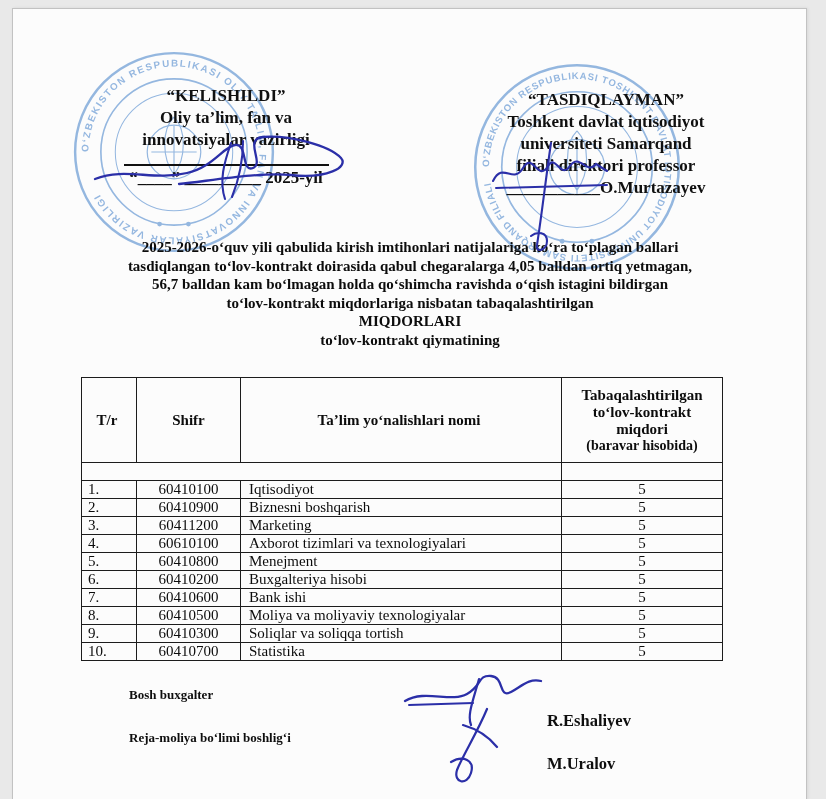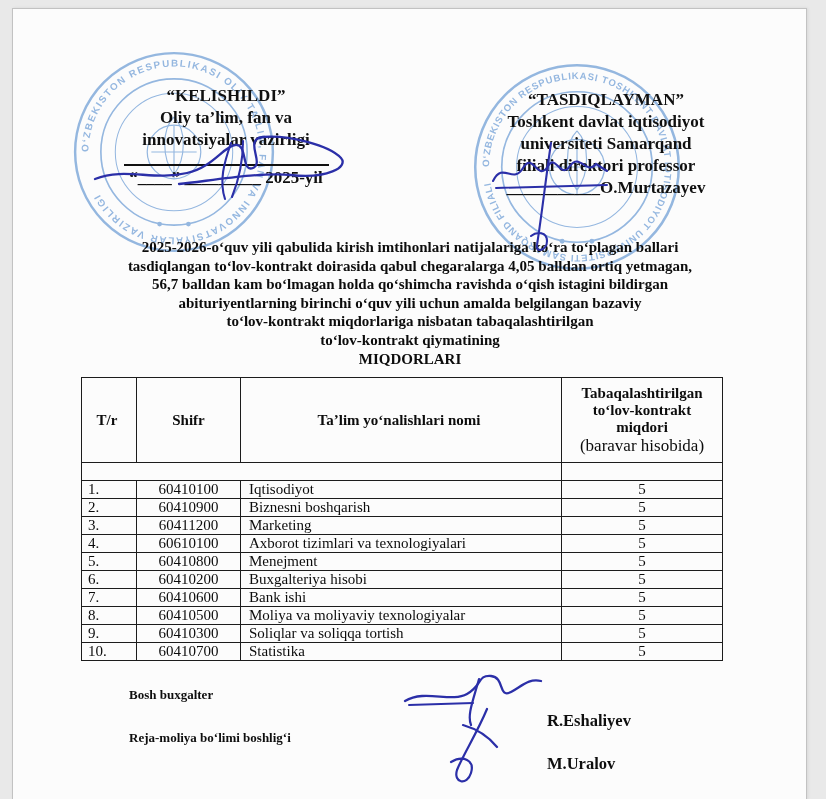--- a/index.html
+++ b/index.html
@@ -20,21 +20,21 @@
   .sig-left{left:78px;top:118px;width:264px;height:80px;}
   .sig-right{left:474px;top:126px;width:156px;height:122px;}
   .sig-bottom{left:388px;top:658px;width:156px;height:130px;}
   .intro{position:absolute;left:40px;top:229px;width:714px;text-align:center;
          font-weight:bold;font-size:15px;line-height:18.6px;color:#0c0c0c;z-index:3;}
   table.t{position:absolute;left:68px;top:368px;width:613px;border-collapse:collapse;
           z-index:3;color:#0c0c0c;table-layout:fixed;}
   .t th,.t td{border:1.8px solid #1c1c1c;}
   .t thead th{height:84px;vertical-align:middle;font-size:15px;font-weight:bold;padding:0 4px;}
   .hb{display:block;}
-  .hn{display:block;font-weight:normal;font-size:17px;}
+  .hn{display:block;font-weight:bold;font-size:14px;}
   .t tbody td{height:17px;font-size:15px;padding:0;vertical-align:middle;}
   .spacer-row td{height:13px;}
   .c-tr{width:50px;text-align:left;padding-left:6px !important;margin-left:16px;}
   .c-shifr{width:95px;text-align:center;}
   .c-nomi{width:316px;text-align:left;padding-left:8px !important;}
   .c-miqdor{width:152px;text-align:center;}
   .f-row{position:absolute;left:0;width:793px;z-index:3;}
   .f-row1{top:678px;}
   .f-row2{top:721px;}
   .f-label{position:absolute;left:116px;font-weight:bold;font-size:13px;color:#0e0e0e;white-space:nowrap;}
@@ -109,24 +109,23 @@
     <svg class="sig sig-bottom" viewBox="0 0 156 130">
       <path d="M4 34 C 24 22, 50 36, 66 27 C 82 18, 76 8, 90 9 C 104 10, 97 32, 110 25 C 121 19, 128 11, 140 14" stroke-width="2.3" stroke="#2b2fa8"></path>
       <path d="M8 38 L 72 36" stroke-width="2" stroke="#2b2fa8"></path>
       <path d="M78 12 C 72 34, 66 48, 70 58 M86 42 C 76 66, 62 88, 56 103 C 52 116, 66 119, 70 106 C 74 93, 62 88, 50 95 M62 58 C 76 62, 88 70, 96 80" stroke-width="2.2" stroke="#2b2fa8"></path>
     </svg>
 
     <div class="intro">
       <div>2025-2026-oʻquv yili qabulida kirish imtihonlari natijalariga koʻra toʻplagan ballari</div>
       <div>tasdiqlangan toʻlov-kontrakt doirasida qabul chegaralarga 4,05 balldan ortiq yetmagan,</div>
       <div>56,7 balldan kam boʻlmagan holda qoʻshimcha ravishda oʻqish istagini bildirgan</div>
-      <div>abituriyentlarning birinchi oʻquv yili uchun amalda belgilangan bazaviy</div>
       <div>toʻlov-kontrakt miqdorlariga nisbatan tabaqalashtirilgan</div>
+      <div>MIQDORLARI</div>
       <div>toʻlov-kontrakt qiymatining</div>
-      <div>MIQDORLARI</div>
     </div>
 
     <table class="t">
       <thead>
         <tr>
           <th class="c-tr" style="text-align:center;padding-left:0 !important;">T/r</th>
           <th class="c-shifr">Shifr</th>
           <th class="c-nomi" style="text-align:center;padding-left:0 !important;">Ta’lim yoʻnalishlari nomi</th>
           <th class="c-miqdor">
             <span class="hb">Tabaqalashtirilgan toʻlov-kontrakt miqdori</span>

